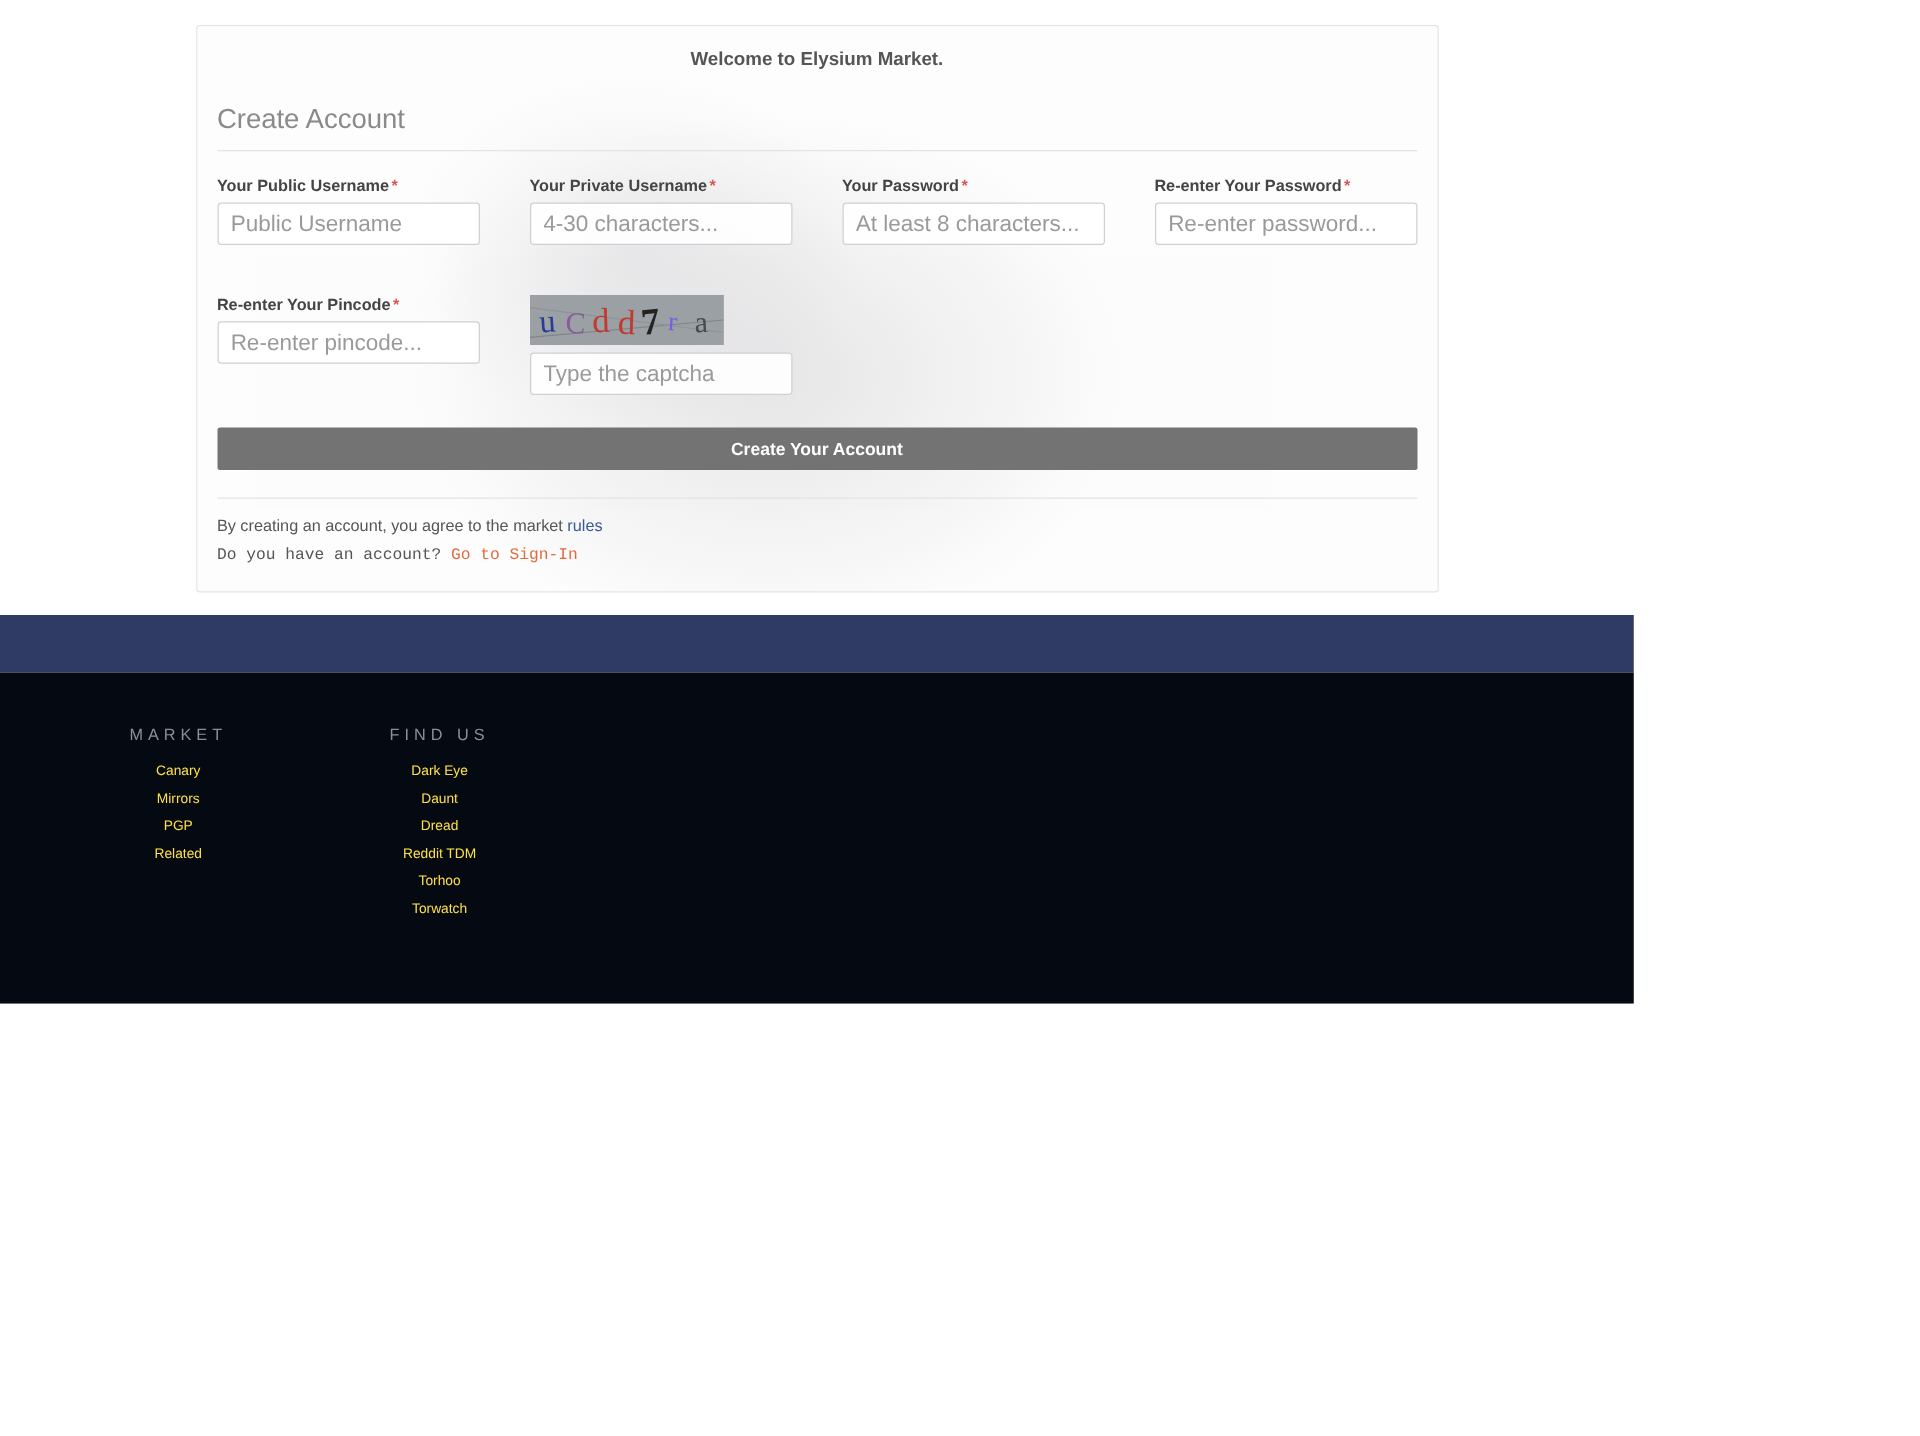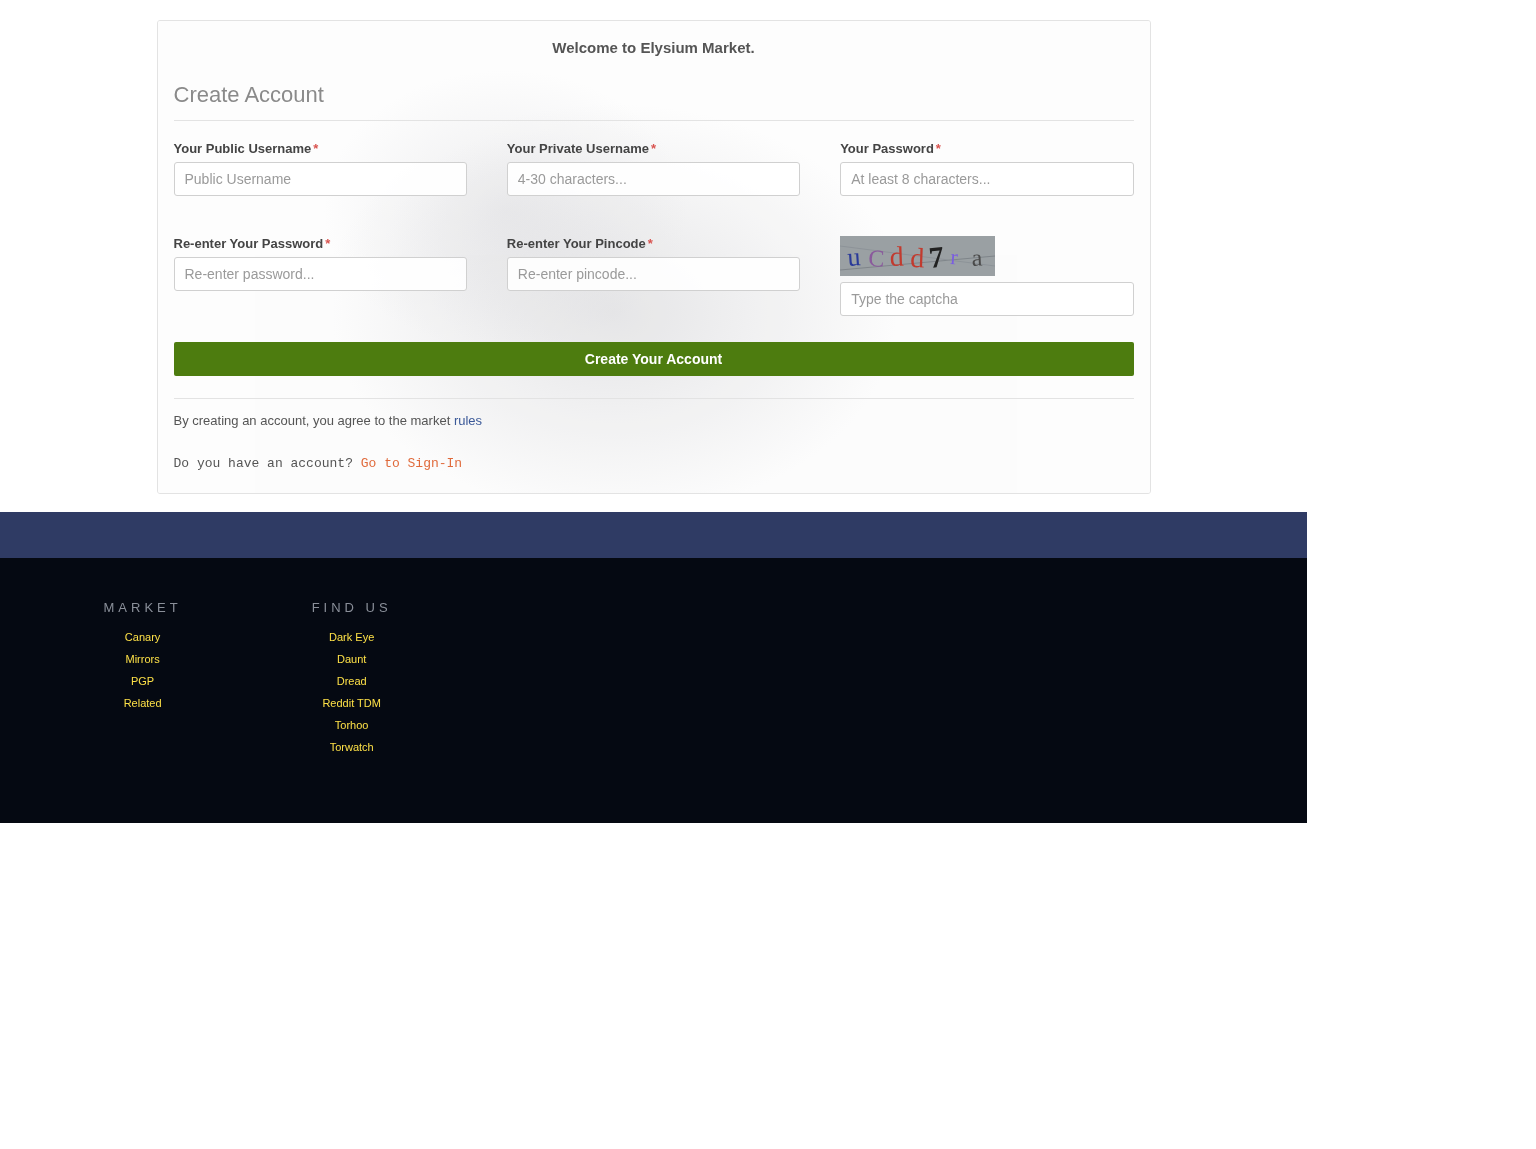--- a/index.html
+++ b/index.html
@@ -42,69 +42,69 @@
   .create-title {
     font-size: 22px;
     font-weight: 400;
     color: #8a8a8a;
     padding-bottom: 12px;
     margin-top: 12px;
   }
   .hr { border: none; border-top: 1px solid #e3e3e3; margin-bottom: 20px; }
   .form-grid {
     display: grid;
-    grid-template-columns: 1fr 1fr 1fr;
+    grid-template-columns: 1fr 1fr 1fr 1fr;
     column-gap: 30px;
     row-gap: 16px;
     gap: 40px;
   }
   .field-label {
     font-size: 13px;
     font-weight: 700;
     color: #444;
     margin-bottom: 6px;
     display: block;
   }
   .req { color: #d9534f; font-weight: 700; margin-left: 2px; }
   .text-input {
     width: 100%;
     height: 34px;
     border: 1px solid #d0d0d0;
     border-radius: 3px;
     padding: 0 10px;
-    font-size: 14px;
+    font-size: 18px;
     color: #4c1d95;
     background: rgba(255,255,255,0.9);
   }
   .text-input::placeholder { color: #9a9a9a; }
   .explain-title { font-size: 13px; font-weight: 700; color: #444; margin-bottom: 8px; }
   .explain-text { font-size: 13px; color: #6b6b6b; line-height: 1.55; padding: 0 4px; }
   .captcha-img {
     width: 155px; height: 40px;
     background: #9aa0a3;
     position: relative;
     margin-bottom: 6px;
     display: flex; align-items: center; justify-content: center;
     overflow: hidden;
   }
   .captcha-img svg { width: 100%; height: 100%; }
   .submit-row { margin-top: 26px; }
   .submit-btn {
     width: 100%;
     height: 34px;
-    background: #4d7c0f;
+    background: #737373;
     color: #fff;
     border: none;
     border-radius: 2px;
     font-size: 14px;
     font-weight: 700;
     cursor: pointer;
   }
   .bottom-hr { border: none; border-top: 1px solid #e3e3e3; margin: 22px 0 14px 0; }
-  .agree-line { font-size: 13px; color: #555; margin-bottom: 28px; }
+  .agree-line { font-size: 13px; color: #555; margin-bottom: 8px; }
   .agree-line a { color: #3b5998; text-decoration: none; }
   .signin-line { font-size: 13px; color: #555; font-family: Liberation Mono, monospace; }
   .signin-line a { color: #e06a3b; text-decoration: none; }
 
   .footer-band {
     margin-top: 18px;
     height: 46px;
     background: #2f3b64;
   }
   .footer-dark {

